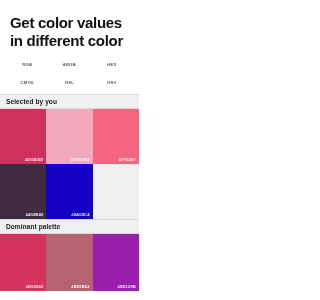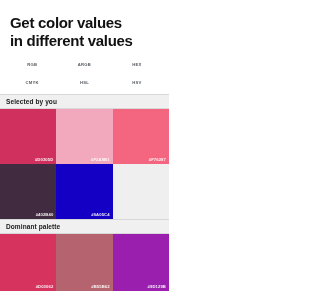--- a/index.html
+++ b/index.html
@@ -9,21 +9,21 @@
   }
   body {
     width: 169px;
     height: 300px;
     overflow: hidden;
     font-family: "Liberation Sans", sans-serif;
     -webkit-font-smoothing: antialiased;
   }
   .screen {
     position: relative;
-    width: 169px;
+    width: 139px;
     height: 300px;
     background: #ffffff;
     display: flex;
     flex-direction: column;
   }
 
   
   .headline {
     padding: 14px 10px 0 10px;
     font-size: 15px;
@@ -93,21 +93,21 @@
 
   .spacer-top { height: 9px; }
 </style>
 </head>
 <body>
 
 <div class="screen">
 
   <div class="headline">
     <span class="line">Get color values</span>
-    <span class="line">in different values</span>
+    <span class="line">in different color</span>
   </div>
 
   <div class="models">
     <div class="model-cell">RGB</div>
     <div class="model-cell">ARGB</div>
     <div class="model-cell">HEX</div>
     <div class="model-cell">CMYK</div>
     <div class="model-cell">HSL</div>
     <div class="model-cell">HSV</div>
   </div>

